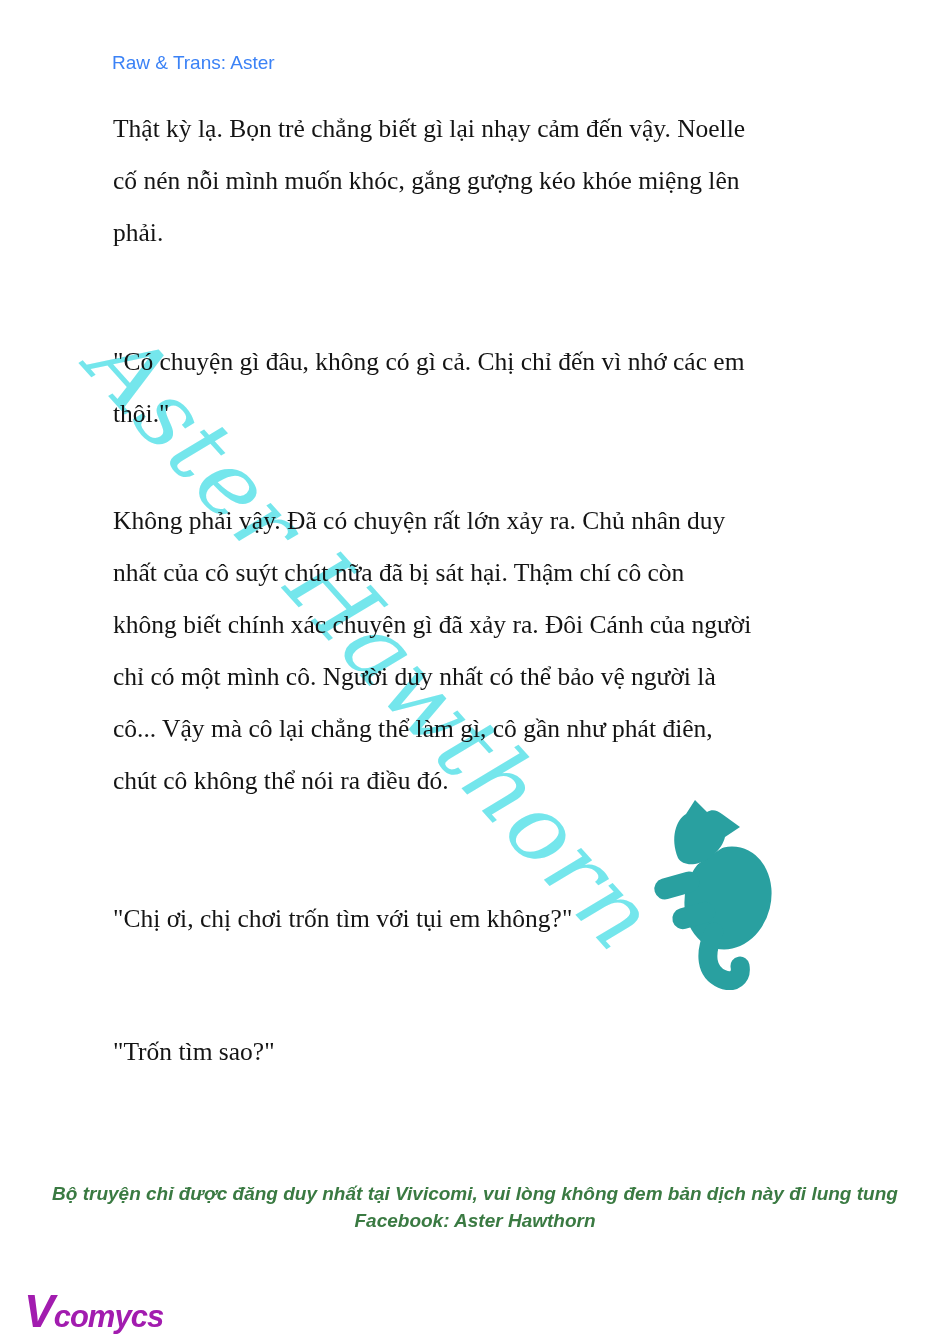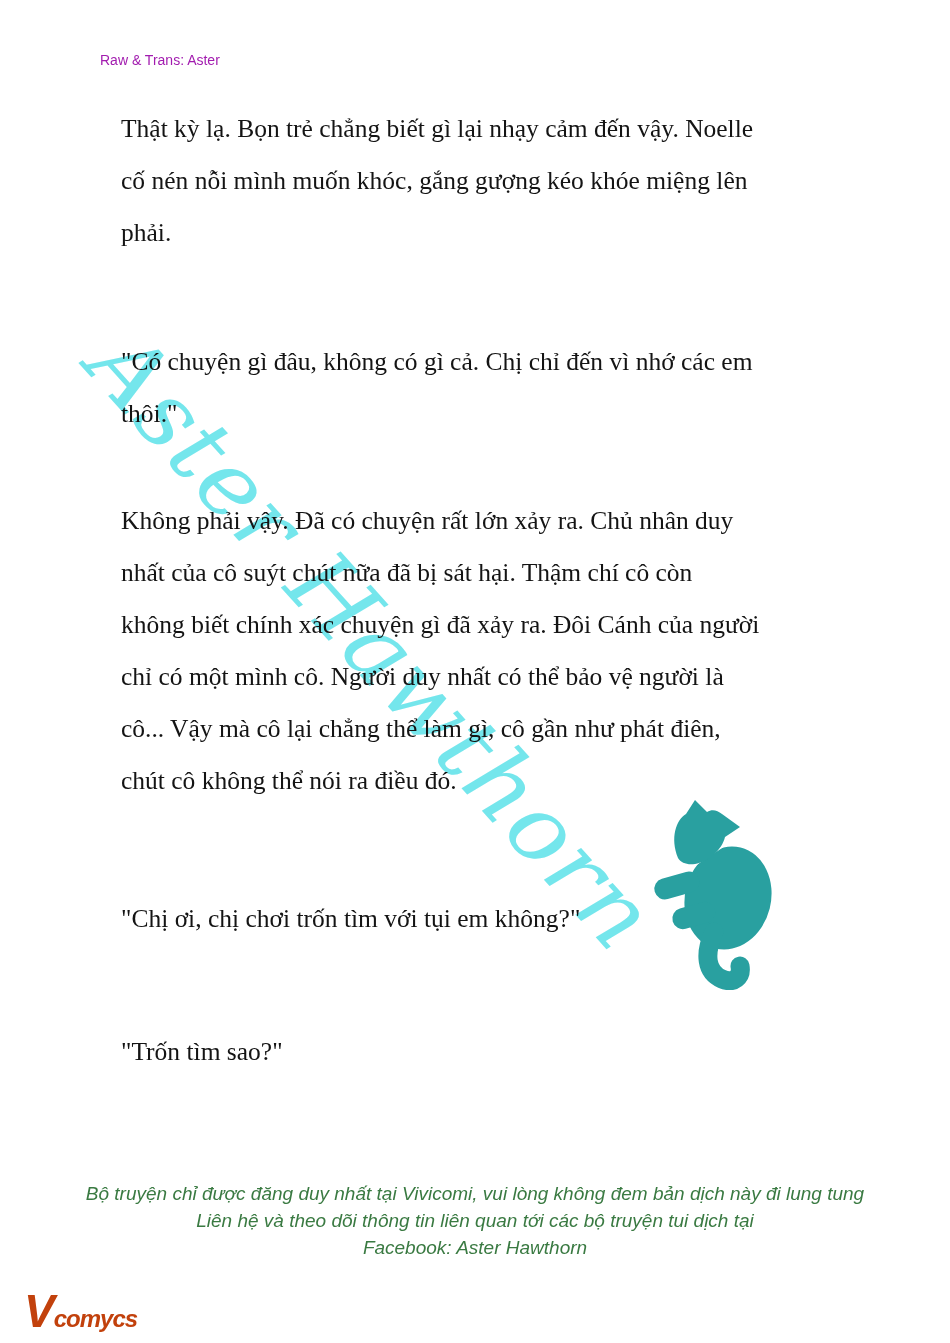--- a/index.html
+++ b/index.html
@@ -9,44 +9,44 @@
     font-family:"Liberation Serif", serif;
   }
   .watermark {
     position:absolute; left:148px; top:310px;
     transform:rotate(48deg); transform-origin:0 0;
     font-family:"DejaVu Serif", serif; font-style:italic;
     font-size:94px; letter-spacing:2px; white-space:nowrap;
     color:#74e6ec; z-index:1; user-select:none;
   }
   .credit {
-    position:absolute; left:100px; top:52px;
+    position:absolute; left:112px; top:52px;
     font-family:"Liberation Sans", sans-serif;
-    font-size:14px; color:#a21caf; z-index:2;
+    font-size:19px; color:#3b82f6; z-index:2;
   }
   .para {
     position:absolute; left:113px; z-index:2;
     font-size:25.5px; line-height:52px; color:#141414;
   }
-  .para .line { white-space:nowrap;margin-left:8px; }
+  .para .line { white-space:nowrap; }
   .p1 { top:103px; }
   .p2 { top:336px; }
   .p3 { top:495px; }
   .p4 { top:893px; }
   .p5 { top:1026px; }
   .cat { position:absolute; left:650px; top:796px; z-index:3; }
   .footer {
     position:absolute; left:0; top:1180px; width:950px; text-align:center;
-    font-family:"Liberation Sans", sans-serif; font-style:italic; font-weight:normal;
+    font-family:"Liberation Sans", sans-serif; font-style:italic; font-weight:bold;
     font-size:19px; line-height:27px; color:#3a7a42; z-index:2;
   }
   .logo {
     position:absolute; left:24px; top:1284px; z-index:2;
     font-family:"Liberation Sans", sans-serif; font-style:italic; font-weight:bold;
-    font-size:24px; letter-spacing:-1px; color:#c2410c;
+    font-size:31px; letter-spacing:-1px; color:#a21caf;
   }
   .logo::first-letter { font-size:46px; }
 </style>
 </head>
 <body>
 
 <div class="page">
 
   <div class="watermark">Aster Hawthorn</div>
 
@@ -86,19 +86,18 @@
       <line x1="14" y1="86" x2="86" y2="38" stroke="#ffffff" stroke-width="8" stroke-linecap="round"></line>
       <path d="M28,62 C20,42 26,24 36,18 L45,4 L57,16 C62,13 67,14 72,18 L90,31 L75,41 C72,54 58,66 45,68 C37,69 31,67 28,62 Z" fill="#29a0a0"></path>
       <rect x="4" y="79" width="46" height="21" rx="10.5" transform="rotate(-16 27 90)" fill="#29a0a0"></rect>
       <rect x="22" y="109" width="44" height="21" rx="10.5" transform="rotate(-16 44 120)" fill="#29a0a0"></rect>
       <path d="M64,136 C54,158 56,176 72,183 C84,188 92,181 90,170" fill="none" stroke="#29a0a0" stroke-width="19" stroke-linecap="round"></path>
     </svg>
   </div>
 
   <div class="footer">
     <div>Bộ truyện chỉ được đăng duy nhất tại Vivicomi, vui lòng không đem bản dịch này đi lung tung</div>
-    <div>Liên hệ và theo dõi thông tin liên quan tới các bộ truyện tui dịch tại</div>
     <div>Facebook: Aster Hawthorn</div>
   </div>
 
   <div class="logo">Vcomycs</div>
 
 </div>
 
 </body></html>

